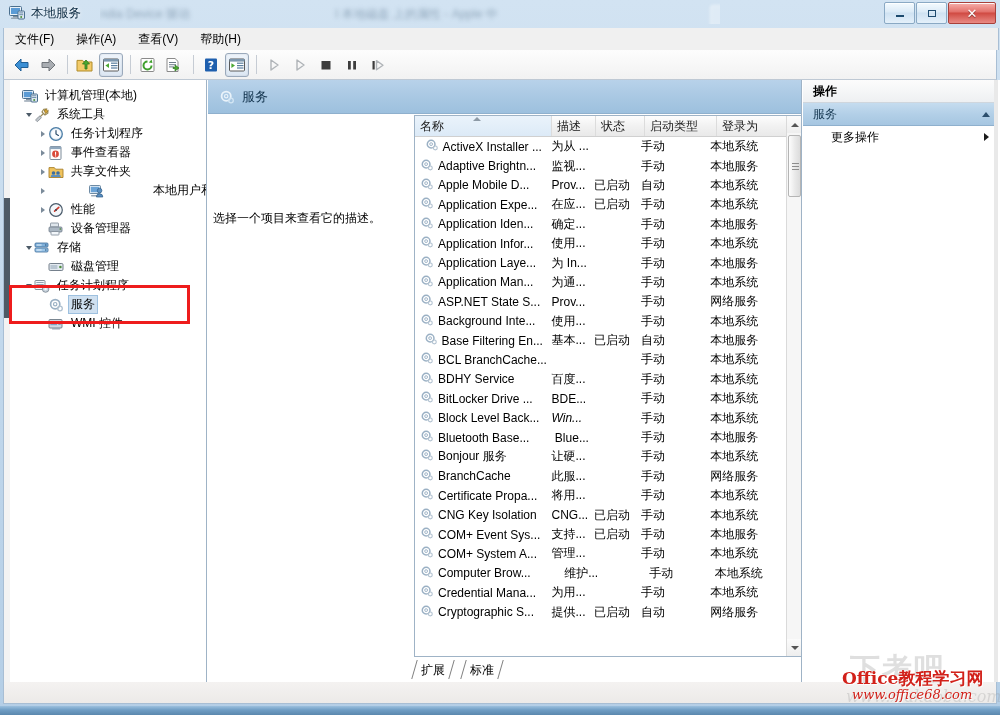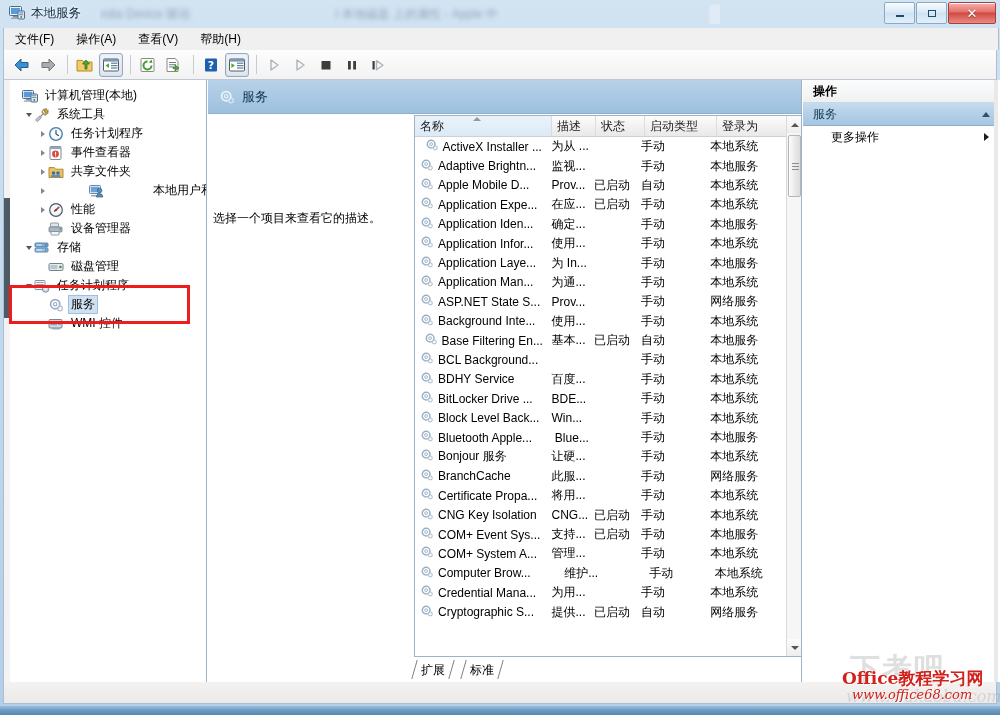--- a/index.html
+++ b/index.html
@@ -848,21 +848,21 @@
                 <div class="lc" style="width: 72px; padding-left: 5px;">自动</div>
                 <div class="lc" style="width: 84px; padding-left: 5px;">本地服务</div>
               </div>
               <div class="lrow">
                 <div class="lc lc-name" style="width: 137px;">
                   <span><svg class="svc-icon" viewBox="0 0 16 16" width="14" height="14">
                       <circle cx="7" cy="7" r="4.4" fill="none" stroke="#9ab0c4" stroke-width="1.7"></circle>
                       <circle cx="7" cy="7" r="1.6" fill="none" stroke="#9ab0c4" stroke-width="1.1"></circle>
                       <circle cx="11.8" cy="11.4" r="2.2" fill="none" stroke="#b3c3d1" stroke-width="1.3"></circle>
                     </svg></span>
-                  <span>BCL Background...</span>
+                  <span>BCL BranchCache...</span>
                 </div>
                 <div class="lc" style="width: 44px; padding-left: 5px;"></div>
                 <div class="lc" style="width: 49px; padding-left: 5px;"></div>
                 <div class="lc" style="width: 72px; padding-left: 5px;">手动</div>
                 <div class="lc" style="width: 84px; padding-left: 5px;">本地系统</div>
               </div>
               <div class="lrow">
                 <div class="lc lc-name" style="width: 137px;">
                   <span><svg class="svc-icon" viewBox="0 0 16 16" width="14" height="14">
                       <circle cx="7" cy="7" r="4.4" fill="none" stroke="#9ab0c4" stroke-width="1.7"></circle>
@@ -892,33 +892,33 @@
               </div>
               <div class="lrow">
                 <div class="lc lc-name" style="width: 137px;">
                   <span><svg class="svc-icon" viewBox="0 0 16 16" width="14" height="14">
                       <circle cx="7" cy="7" r="4.4" fill="none" stroke="#9ab0c4" stroke-width="1.7"></circle>
                       <circle cx="7" cy="7" r="1.6" fill="none" stroke="#9ab0c4" stroke-width="1.1"></circle>
                       <circle cx="11.8" cy="11.4" r="2.2" fill="none" stroke="#b3c3d1" stroke-width="1.3"></circle>
                     </svg></span>
                   <span>Block Level Back...</span>
                 </div>
-                <div class="lc" style="width: 44px; padding-left: 5px;">Win...</div>
-                <div class="lc" style="width: 49px; padding-left: 5px;"></div>
-                <div class="lc" style="width: 72px; padding-left: 5px;">手动</div>
-                <div class="lc" style="width: 84px; padding-left: 5px;">本地系统</div>
-              </div>
-              <div class="lrow">
-                <div class="lc lc-name" style="width: 137px;">
-                  <span><svg class="svc-icon" viewBox="0 0 16 16" width="14" height="14">
-                      <circle cx="7" cy="7" r="4.4" fill="none" stroke="#9ab0c4" stroke-width="1.7"></circle>
-                      <circle cx="7" cy="7" r="1.6" fill="none" stroke="#9ab0c4" stroke-width="1.1"></circle>
-                      <circle cx="11.8" cy="11.4" r="2.2" fill="none" stroke="#b3c3d1" stroke-width="1.3"></circle>
-                    </svg></span>
-                  <span>Bluetooth Apple...</span>
+                <div class="lc" style="width: 44px; padding-left: 5px; font-style: italic;">Win...</div>
+                <div class="lc" style="width: 49px; padding-left: 5px;"></div>
+                <div class="lc" style="width: 72px; padding-left: 5px;">手动</div>
+                <div class="lc" style="width: 84px; padding-left: 5px;">本地系统</div>
+              </div>
+              <div class="lrow">
+                <div class="lc lc-name" style="width: 137px;">
+                  <span><svg class="svc-icon" viewBox="0 0 16 16" width="14" height="14">
+                      <circle cx="7" cy="7" r="4.4" fill="none" stroke="#9ab0c4" stroke-width="1.7"></circle>
+                      <circle cx="7" cy="7" r="1.6" fill="none" stroke="#9ab0c4" stroke-width="1.1"></circle>
+                      <circle cx="11.8" cy="11.4" r="2.2" fill="none" stroke="#b3c3d1" stroke-width="1.3"></circle>
+                    </svg></span>
+                  <span>Bluetooth Base...</span>
                 </div>
                 <div class="lc" style="width: 44px; padding-left: 5px; text-align: right;">Blue...</div>
                 <div class="lc" style="width: 49px; padding-left: 5px;"></div>
                 <div class="lc" style="width: 72px; padding-left: 5px;">手动</div>
                 <div class="lc" style="width: 84px; padding-left: 5px;">本地服务</div>
               </div>
               <div class="lrow">
                 <div class="lc lc-name" style="width: 137px;">
                   <span><svg class="svc-icon" viewBox="0 0 16 16" width="14" height="14">
                       <circle cx="7" cy="7" r="4.4" fill="none" stroke="#9ab0c4" stroke-width="1.7"></circle>

